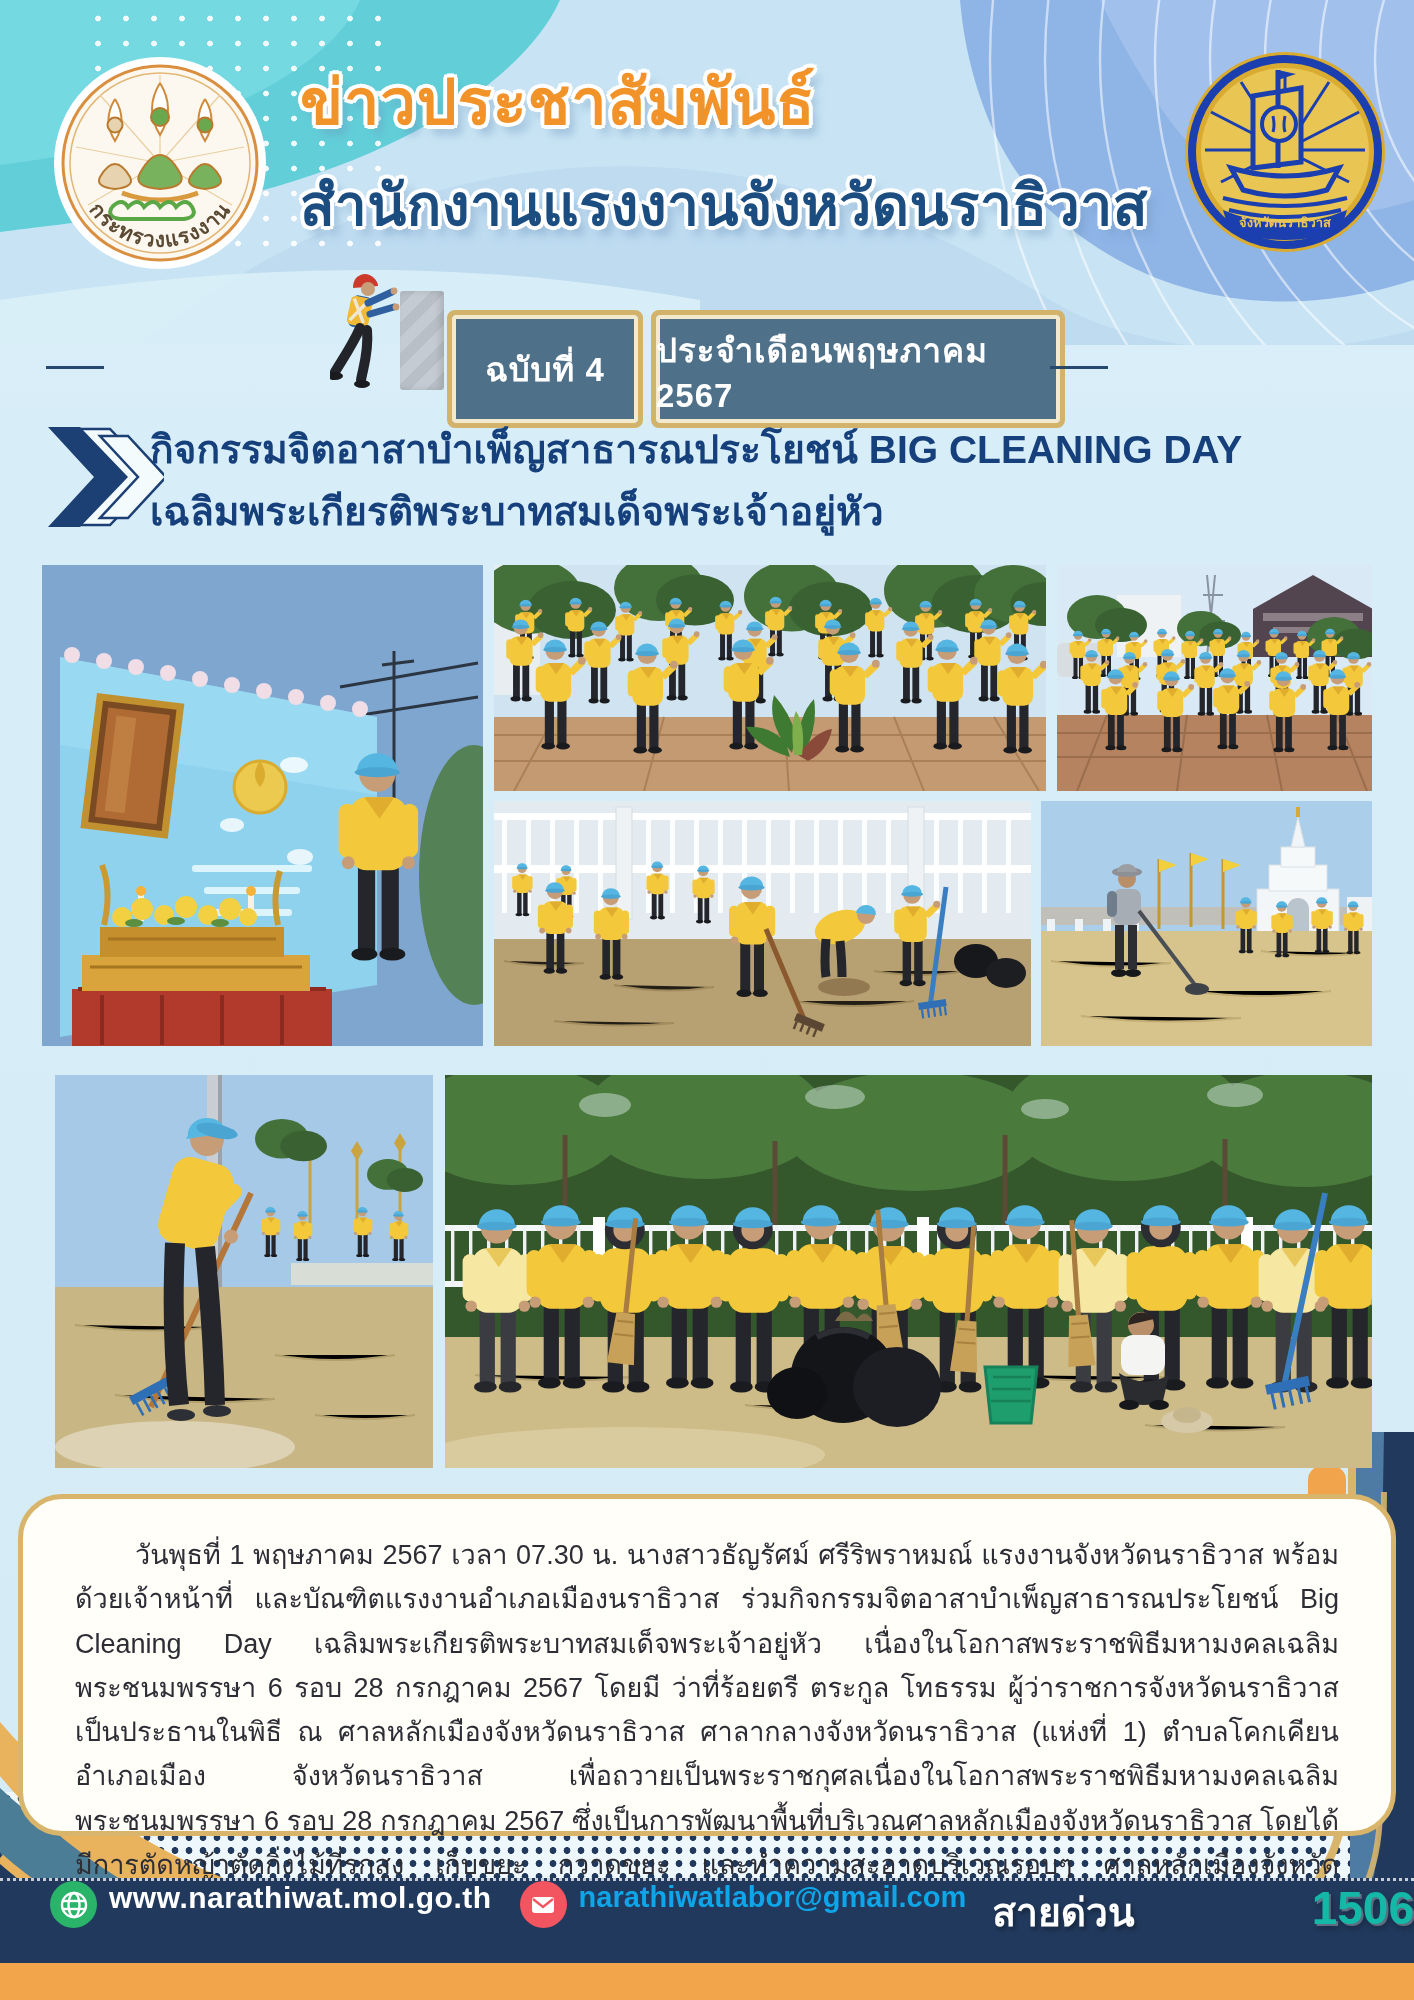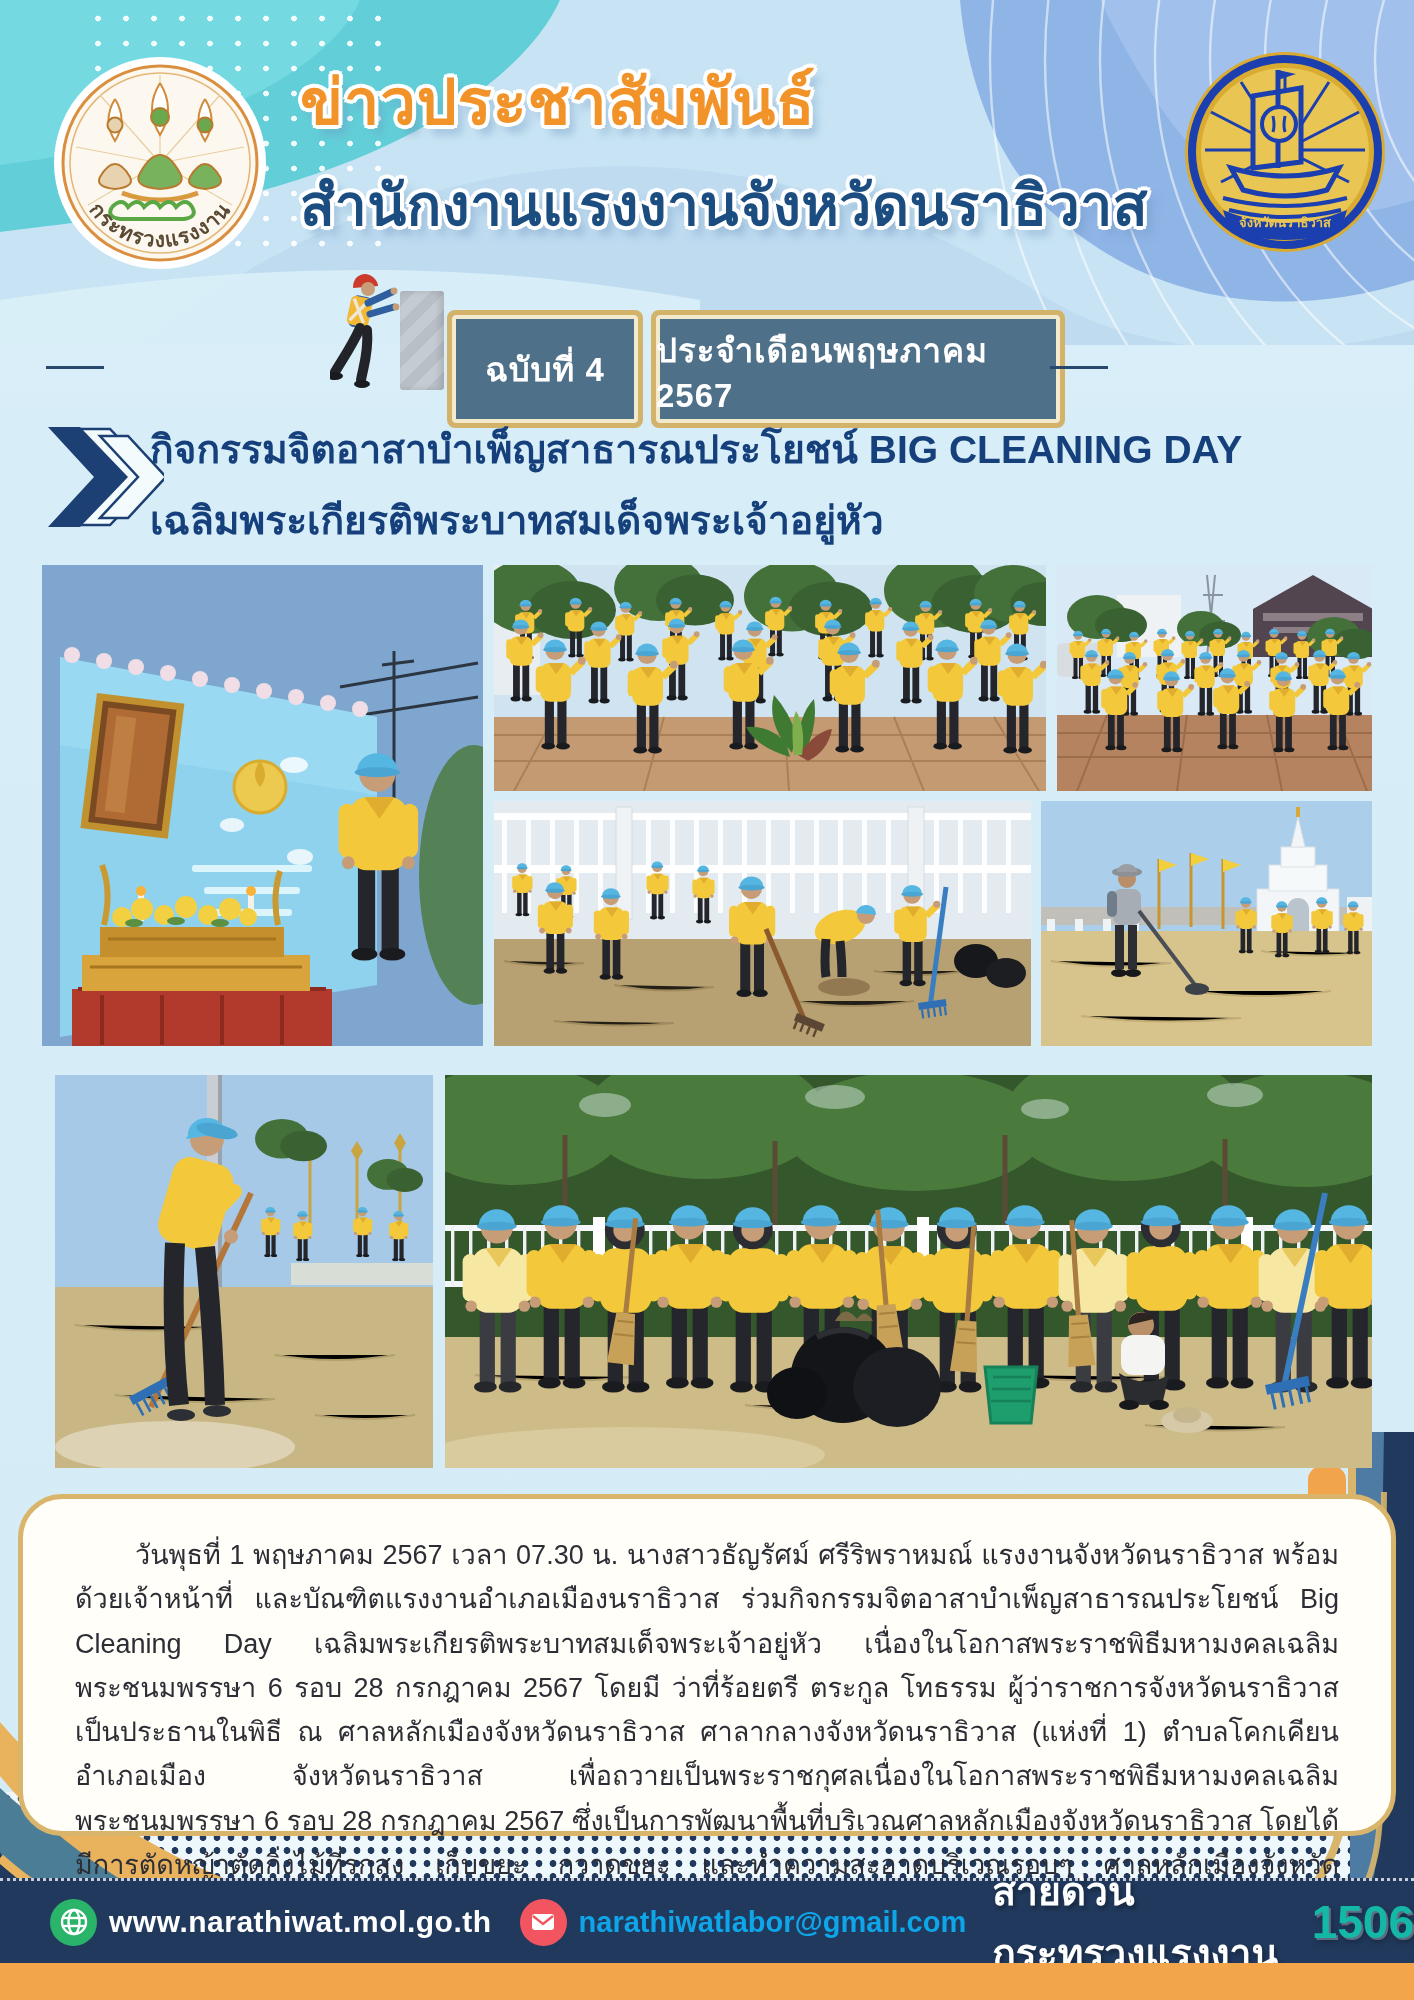--- a/index.html
+++ b/index.html
@@ -28,42 +28,42 @@
   .badge-box{position:absolute;top:310px;height:118px;z-index:2;box-sizing:border-box;
     background:#4e7089;border:5px solid #d3b269;border-radius:8px;
     box-shadow:inset 0 0 0 4px #f3e9cd;display:flex;align-items:center;justify-content:center}
   .badge-box span{color:#fff;font-size:33px;font-weight:600;letter-spacing:1px}
   .worker-svg{position:absolute;left:330px;top:270px;z-index:2}
 
   
   .chevrons{position:absolute;left:44px;top:424px;z-index:2}
   .headline{position:absolute;left:150px;top:430px;width:1230px;z-index:2;text-align:left}
   .headline .hl{font-size:39px;font-weight:800;color:#16407b;white-space:nowrap;line-height:1.0}
-  .headline .hl2{margin-top:32px}
+  .headline .hl2{margin-top:23px}
 
   
   .ph{position:absolute;overflow:hidden;z-index:2;background:#9db8c8}
 
   
   .dots-band{position:absolute;left:0;top:1792px;width:1414px;height:86px;z-index:0;
     background-color:#eef8fc;
     background-image:radial-gradient(circle,#20395c 3.1px,rgba(0,0,0,0) 3.7px);
     background-size:14px 13px}
   .deco-left{position:absolute;left:0;top:1692px;z-index:3}
   .deco-right{position:absolute;left:1290px;top:1432px;z-index:1}
 
   
   .article{position:absolute;left:18px;top:1494px;width:1378px;height:342px;z-index:5;box-sizing:border-box;
     background:#fffef9;border:5px solid #d8b56a;border-radius:44px;padding:34px 52px 0 52px}
   .article p{margin:0;text-indent:60px;font-size:27px;line-height:1.64;color:#2d2d35;font-weight:500;
     text-align:justify}
 
   
   .footer{position:absolute;left:0;top:1878px;width:1414px;height:85px;z-index:6;background:#21395c;
-    border-top:3px dotted rgba(255,255,255,.75);display:flex;align-items:center;box-sizing:border-box;
+    border-top:3px dotted rgba(255,255,255,.75);display:flex;align-items:flex-start;box-sizing:border-box;
     padding-left:50px}
   .fi{width:47px;height:47px;border-radius:50%;display:flex;align-items:center;justify-content:center;flex:0 0 auto}
   .fi.globe{background:#29b46a}
   .fi.mail{background:#f25560}
   .website{color:#fff;font-size:30px;font-weight:700;margin:0 28px 0 12px;letter-spacing:.5px}
   .email{color:#0ea5e9;font-size:29px;font-weight:600;margin:0 26px 0 12px}
   .hotline-label{color:#fff;font-size:39px;font-weight:900;margin-right:28px;
     text-shadow:2px 3px 4px rgba(0,0,0,.35)}
   .hotline-number{color:#14b8a6;font-size:46px;font-weight:900;
     text-shadow:2px 2px 0 rgba(255,255,255,.3),3px 4px 6px rgba(0,0,0,.3)}

